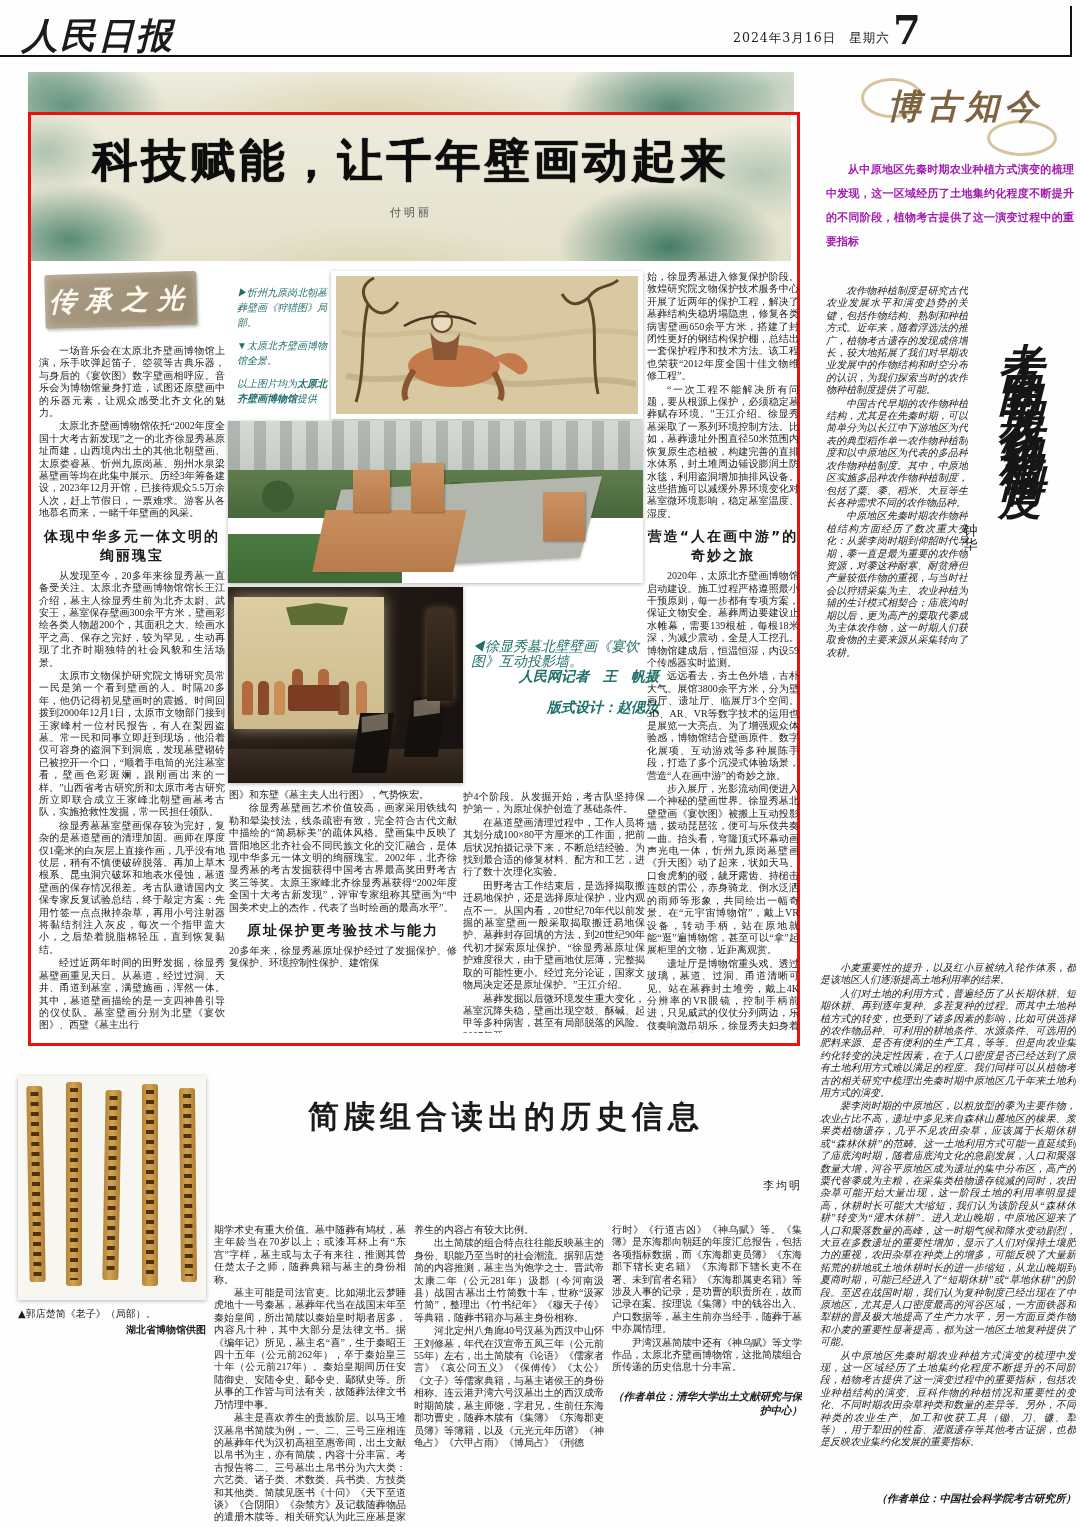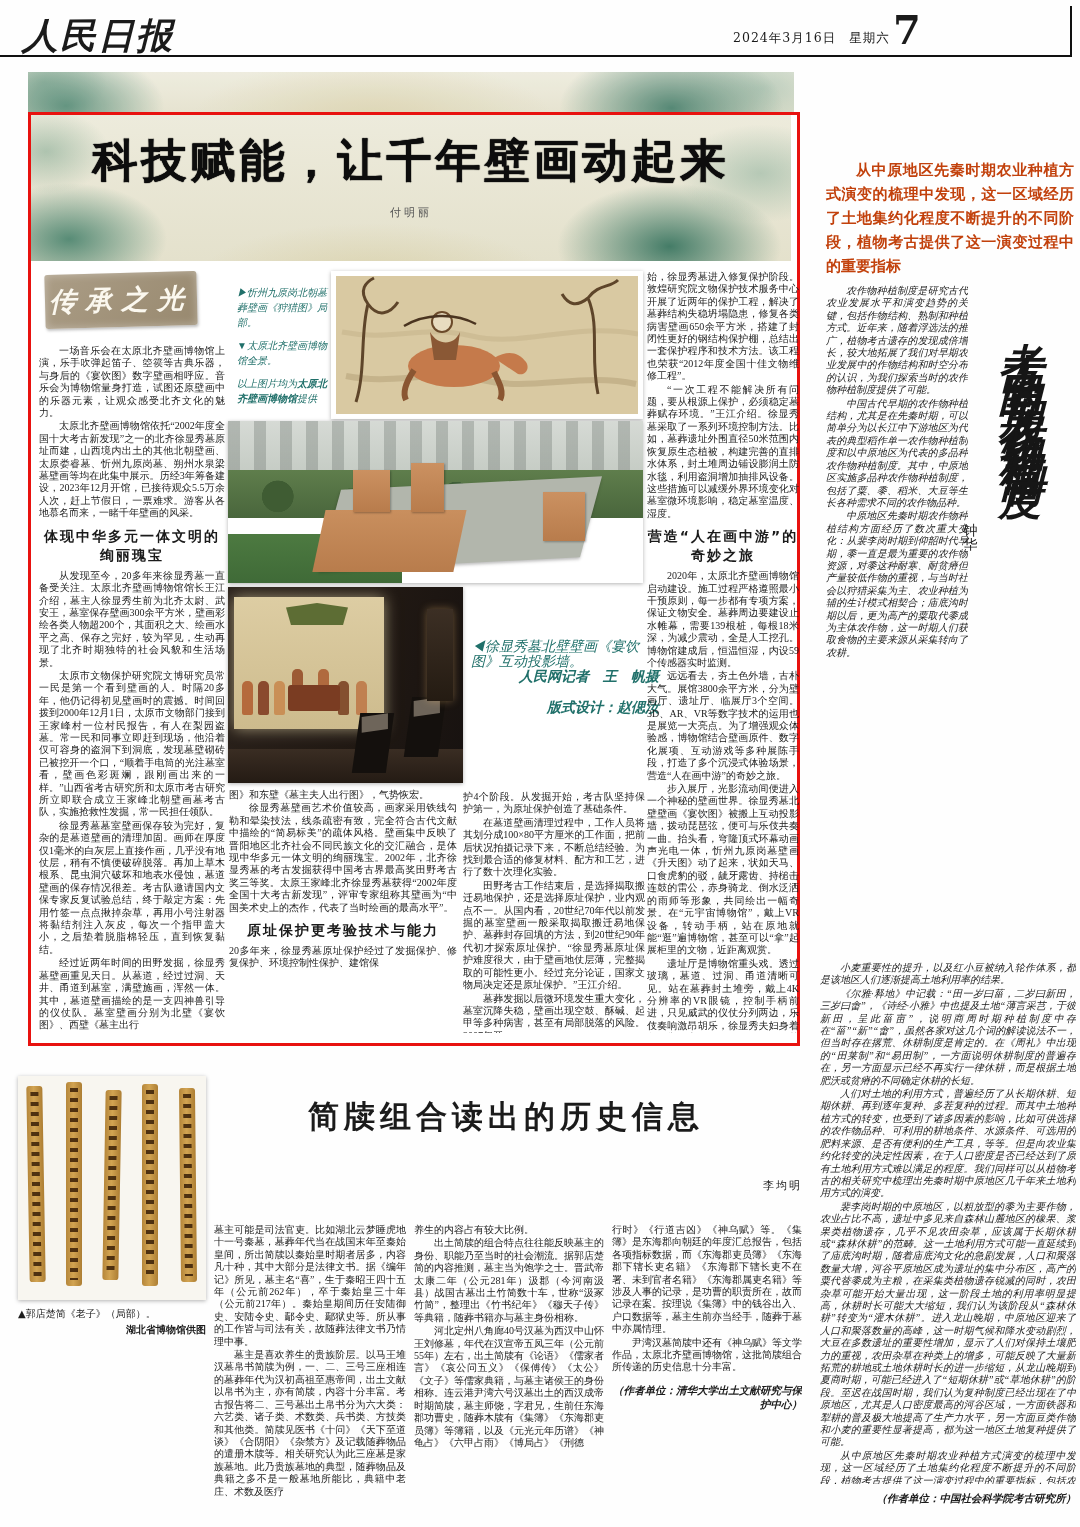--- a/index.html
+++ b/index.html
@@ -71,22 +71,22 @@
            box-shadow:0 0 14px rgba(255,240,190,.55);}
   .excanopy{position:absolute;left:52px;top:6px;width:62px;height:22px;background:#5d6d34;
             clip-path:polygon(8% 100%,0 20%,50% 0,100% 20%,92% 100%);}
   .fig{position:absolute;bottom:14px;width:11px;height:34px;border-radius:5px 5px 2px 2px;}
   .kiosk{position:absolute;width:34px;height:60px;background:#14100d;transform:skewX(-8deg);}
   .kiosk::before{content:"";position:absolute;left:3px;top:2px;width:26px;height:16px;background:#6e655a;transform:rotate(-8deg);}
   .exfloor{position:absolute;left:0;bottom:0;width:100%;height:34px;background:linear-gradient(#3a2d23,#241b14);}
   
   .bogu{font-size:34px;font-weight:bold;font-style:italic;color:#7d6340;letter-spacing:5px;position:relative;z-index:2;}
   .cloud{position:absolute;border:3px solid #d6c49c;border-radius:50%;z-index:1;}
-  .intro{font-family:"DejaVu Sans",sans-serif;font-weight:bold;font-size:15px;line-height:24px;
-         text-align:justify;text-indent:2em;color:#c2410c;}
+  .intro{font-family:"DejaVu Sans",sans-serif;font-weight:bold;font-size:11px;line-height:24px;
+         text-align:justify;text-indent:2em;color:#a21caf;}
   .kai p{font-style:italic;}
   .vtitle{writing-mode:vertical-rl;text-orientation:upright;font-weight:bold;font-size:43px;
           letter-spacing:11px;color:#161616;font-style:italic;}
   .vauthor{writing-mode:vertical-rl;text-orientation:upright;font-size:14px;letter-spacing:14px;color:#222;}
   .credit{font-weight:bold;font-size:10.5px;text-align:right;font-style:italic;}
   
   .btitle{font-size:31px;font-weight:bold;letter-spacing:5px;text-align:center;}
   .bauthor{font-size:11px;text-align:right;letter-spacing:2px;}
   .slipbox{background:#f8f6f0;display:flex;justify-content:space-between;padding:6px 10px;}
   .slip{width:16px;background:linear-gradient(90deg,#b5863a,#d2a452 45%,#ad7e33);border-radius:3px;position:relative;}
@@ -221,39 +221,43 @@
       <div class="subhead">营造“人在画中游”的奇妙之旅</div>
       <div>
           <p>2020年，太原北齐壁画博物馆启动建设。施工过程严格遵照最小干预原则，每一步都有专项方案，保证文物安全。墓葬周边要建设止水帷幕，需要139根桩，每根18米深，为减少震动，全是人工挖孔。博物馆建成后，恒温恒湿，内设59个传感器实时监测。</p>
           <p>远远看去，夯土色外墙，古朴大气。展馆3800余平方米，分为壁画厅、遗址厅、临展厅3个空间。3D、AR、VR等数字技术的运用也是展览一大亮点。为了增强观众体验感，博物馆结合壁画原件、数字化展项、互动游戏等多种展陈手段，打造了多个沉浸式体验场景，营造“人在画中游”的奇妙之旅。</p>
           <p>步入展厅，光影流动间便进入一个神秘的壁画世界。徐显秀墓北壁壁画《宴饮图》被搬上互动投影墙，拨动琵琶弦，便可与乐伎共奏一曲。抬头看，穹隆顶式环幕动画声光电一体，忻州九原岗墓壁画《升天图》动了起来，状如天马、口食虎豹的驳，龇牙露齿、持槌击连鼓的雷公，赤身骑龙、倒水泛洒的雨师等形象，共同绘出一幅奇景。在“元宇宙博物馆”，戴上VR设备，转动手柄，站在原地就能“逛”遍博物馆，甚至可以“拿”起展柜里的文物，近距离观赏。</p>
           <p>遗址厅是博物馆重头戏。透过玻璃，墓道、过洞、甬道清晰可见。站在墓葬封土堆旁，戴上4K分辨率的VR眼镜，控制手柄前进，只见威武的仪仗分列两边，乐伎奏响激昂胡乐，徐显秀夫妇身着华服举杯宴饮，气氛热烈。置身其间，北齐生活仿佛可触可感。</p>
         </div>
     </div>
   </div>
 
+  <div class="abs" style="left:855px;top:84px;width:220px;height:64px;text-align:center;">
+    <div class="cloud" style="left:6px;top:-6px;width:56px;height:34px;"></div>
+    <div class="cloud" style="right:18px;bottom:-8px;width:64px;height:30px;"></div>
+    <span class="bogu">博古知今</span>
+  </div>
 
   <div class="abs intro" style="left:826px;top:158px;width:248px;">从中原地区先秦时期农业种植方式演变的梳理中发现，这一区域经历了土地集约化程度不断提升的不同阶段，植物考古提供了这一演变过程中的重要指标</div>
 
   <div class="abs colblock bodytext kai" style="left:826px;top:285px;width:142px;height:668px;">
     <div>
         <p>农作物种植制度是研究古代农业发展水平和演变趋势的关键，包括作物结构、熟制和种植方式。近年来，随着浮选法的推广，植物考古遗存的发现成倍增长，较大地拓展了我们对早期农业发展中的作物结构和时空分布的认识，为我们探索当时的农作物种植制度提供了可能。</p>
         <p>中国古代早期的农作物种植结构，尤其是在先秦时期，可以简单分为以长江中下游地区为代表的典型稻作单一农作物种植制度和以中原地区为代表的多品种农作物种植制度。其中，中原地区实施多品种农作物种植制度，包括了粟、黍、稻米、大豆等生长各种需求不同的农作物品种。</p>
         <p>中原地区先秦时期农作物种植结构方面经历了数次重大变化：从裴李岗时期到仰韶时代早期，黍一直是最为重要的农作物资源，对黍这种耐寒、耐贫瘠但产量较低作物的重视，与当时社会以狩猎采集为主、农业种植为辅的生计模式相契合；庙底沟时期以后，更为高产的粟取代黍成为主体农作物，这一时期人们获取食物的主要来源从采集转向了农耕。</p>
       </div>
   </div>
 
   <div class="abs vauthor" style="left:962px;top:512px;height:120px;">钟华</div>
 
   <div class="abs vtitle" style="left:992px;top:308px;height:668px;">考古中的早期农作物种植制度</div>
 
   <div class="abs colblock bodytext kai" style="left:820px;top:962px;width:256px;height:522px;">
     <div>
         <p>小麦重要性的提升，以及红小豆被纳入轮作体系，都是该地区人们逐渐提高土地利用率的结果。</p>
-        <p>《尔雅·释地》中记载：“田一岁曰菑，二岁曰新田，三岁曰畬”，《诗经·小雅》中也提及土地“薄言采芑，于彼新田，呈此菑亩”，说明商周时期种植制度中存在“菑”“新”“畬”，虽然各家对这几个词的解读说法不一，但当时存在撂荒、休耕制度是肯定的。在《周礼》中出现的“田莱制”和“易田制”，一方面说明休耕制度的普遍存在，另一方面显示已经不再实行一律休耕，而是根据土地肥沃或贫瘠的不同确定休耕的长短。</p>
         <p>人们对土地的利用方式，普遍经历了从长期休耕、短期休耕、再到逐年复种、多茬复种的过程。而其中土地种植方式的转变，也受到了诸多因素的影响，比如可供选择的农作物品种、可利用的耕地条件、水源条件、可选用的肥料来源、是否有便利的生产工具，等等。但是向农业集约化转变的决定性因素，在于人口密度是否已经达到了原有土地利用方式难以满足的程度。我们同样可以从植物考古的相关研究中梳理出先秦时期中原地区几千年来土地利用方式的演变。</p>
         <p>裴李岗时期的中原地区，以粗放型的黍为主要作物，农业占比不高，遗址中多见来自森林山麓地区的橡果、浆果类植物遗存，几乎不见农田杂草，应该属于长期休耕或“森林休耕”的范畴。这一土地利用方式可能一直延续到了庙底沟时期，随着庙底沟文化的急剧发展，人口和聚落数量大增，河谷平原地区成为遗址的集中分布区，高产的粟代替黍成为主粮，在采集类植物遗存锐减的同时，农田杂草可能开始大量出现，这一阶段土地的利用率明显提高，休耕时长可能大大缩短，我们认为该阶段从“森林休耕”转变为“灌木休耕”。进入龙山晚期，中原地区迎来了人口和聚落数量的高峰，这一时期气候和降水变动剧烈，大豆在多数遗址的重要性增加，显示了人们对保持土壤肥力的重视，农田杂草在种类上的增多，可能反映了大量新拓荒的耕地或土地休耕时长的进一步缩短，从龙山晚期到夏商时期，可能已经进入了“短期休耕”或“草地休耕”的阶段。至迟在战国时期，我们认为复种制度已经出现在了中原地区，尤其是人口密度最高的河谷区域，一方面铁器和犁耕的普及极大地提高了生产力水平，另一方面豆类作物和小麦的重要性显著提高，都为这一地区土地复种提供了可能。</p>
         <p>从中原地区先秦时期农业种植方式演变的梳理中发现，这一区域经历了土地集约化程度不断提升的不同阶段，植物考古提供了这一演变过程中的重要指标，包括农业种植结构的演变、豆科作物的种植情况和重要性的变化、不同时期农田杂草种类和数量的差异等。另外，不同种类的农业生产、加工和收获工具（锄、刀、镰、犁等），用于犁田的牲畜、灌溉遗存等其他考古证据，也都是反映农业集约化发展的重要指标。</p>
       </div>
   </div>
   <div class="abs credit" style="left:820px;top:1492px;width:256px;">（作者单位：中国社会科学院考古研究所）</div>
 
   <div class="abs slipbox photo" style="left:18px;top:1076px;width:168px;height:212px;">
     <div class="slip" style="height:196px;margin-top:4px;transform:rotate(-1deg);"></div>
     <div class="slip" style="height:204px;"></div>
@@ -264,32 +268,33 @@
   <div class="abs bcap" style="left:18px;top:1306px;width:188px;">
     <span>▲郭店楚简《老子》（局部）。</span>
     <span class="r">湖北省博物馆供图</span>
   </div>
 
   <div class="abs btitle" style="left:210px;top:1096px;width:592px;">简牍组合读出的历史信息</div>
   <div class="abs bauthor" style="left:210px;top:1178px;width:592px;">李均明</div>
 
   <div class="abs colblock bodytext" style="left:214px;top:1224px;width:192px;height:300px;">
     <div class="cont">
+        <p>期学术史有重大价值。墓中随葬有鸠杖，墓主年龄当在70岁以上；或漆耳杯上有“东宫”字样，墓主或与太子有来往，推测其曾任楚太子之师，随葬典籍与墓主的身份相称。</p>
         <p>墓主可能是司法官吏。比如湖北云梦睡虎地十一号秦墓，墓葬年代当在战国末年至秦始皇间，所出简牍以秦始皇时期者居多，内容凡十种，其中大部分是法律文书。据《编年记》所见，墓主名“喜”，生于秦昭王四十五年（公元前262年），卒于秦始皇三十年（公元前217年）。秦始皇期间历任安陆御史、安陆令史、鄢令史、鄢狱史等。所从事的工作皆与司法有关，故随葬法律文书乃情理中事。</p>
         <p>墓主是喜欢养生的贵族阶层。以马王堆汉墓帛书简牍为例，一、二、三号三座相连的墓葬年代为汉初高祖至惠帝间，出土文献以帛书为主，亦有简牍，内容十分丰富。考古报告将二、三号墓出土帛书分为六大类：六艺类、诸子类、术数类、兵书类、方技类和其他类。简牍见医书《十问》《天下至道谈》《合阴阳》《杂禁方》及记载随葬物品的遣册木牍等。相关研究认为此三座墓是家族墓地。此乃贵族墓地的典型，随葬物品及典籍之多不是一般墓地所能比，典籍中老庄、术数及医疗</p>
       </div>
   </div>
   <div class="abs colblock bodytext" style="left:414px;top:1224px;width:190px;height:300px;">
     <div class="cont">
         <p>养生的内容占有较大比例。</p>
         <p>出土简牍的组合特点往往能反映墓主的身份、职能乃至当时的社会潮流。据郭店楚简的内容推测，墓主当为饱学之士。晋武帝太康二年（公元281年）汲郡（今河南汲县）战国古墓出土竹简数十车，世称“汲冢竹简”，整理出《竹书纪年》《穆天子传》等典籍，随葬书籍亦与墓主身份相称。</p>
         <p>河北定州八角廊40号汉墓为西汉中山怀王刘修墓，年代在汉宣帝五凤三年（公元前55年）左右，出土简牍有《论语》《儒家者言》《哀公问五义》《保傅传》《太公》《文子》等儒家典籍，与墓主诸侯王的身份相称。连云港尹湾六号汉墓出土的西汉成帝时期简牍，墓主师饶，字君兄，生前任东海郡功曹史，随葬木牍有《集簿》《东海郡吏员簿》等簿籍，以及《元光元年历谱》《神龟占》《六甲占雨》《博局占》《刑德</p>
       </div>
   </div>
   <div class="abs colblock bodytext" style="left:612px;top:1224px;width:190px;height:300px;">
     <div class="cont">
         <p>行时》《行道吉凶》《神乌赋》等。《集簿》是东海郡向朝廷的年度汇总报告，包括各项指标数据，而《东海郡吏员簿》《东海郡下辖长吏名籍》《东海郡下辖长吏不在署、未到官者名籍》《东海郡属吏名籍》等涉及人事的记录，是功曹的职责所在，故而记录在案。按理说《集簿》中的钱谷出入、户口数据等，墓主生前亦当经手，随葬于墓中亦属情理。</p>
         <p>尹湾汉墓简牍中还有《神乌赋》等文学作品，太原北齐壁画博物馆，这批简牍组合所传递的历史信息十分丰富。</p>
       </div>
-    <div class="credit" style="margin-top:10px;">（作者单位：清华大学出土文献研究与保护中心）</div>
+    <div class="credit" style="margin-top:16px;">（作者单位：清华大学出土文献研究与保护中心）</div>
   </div>
 
 </div>
 
 </body></html>

